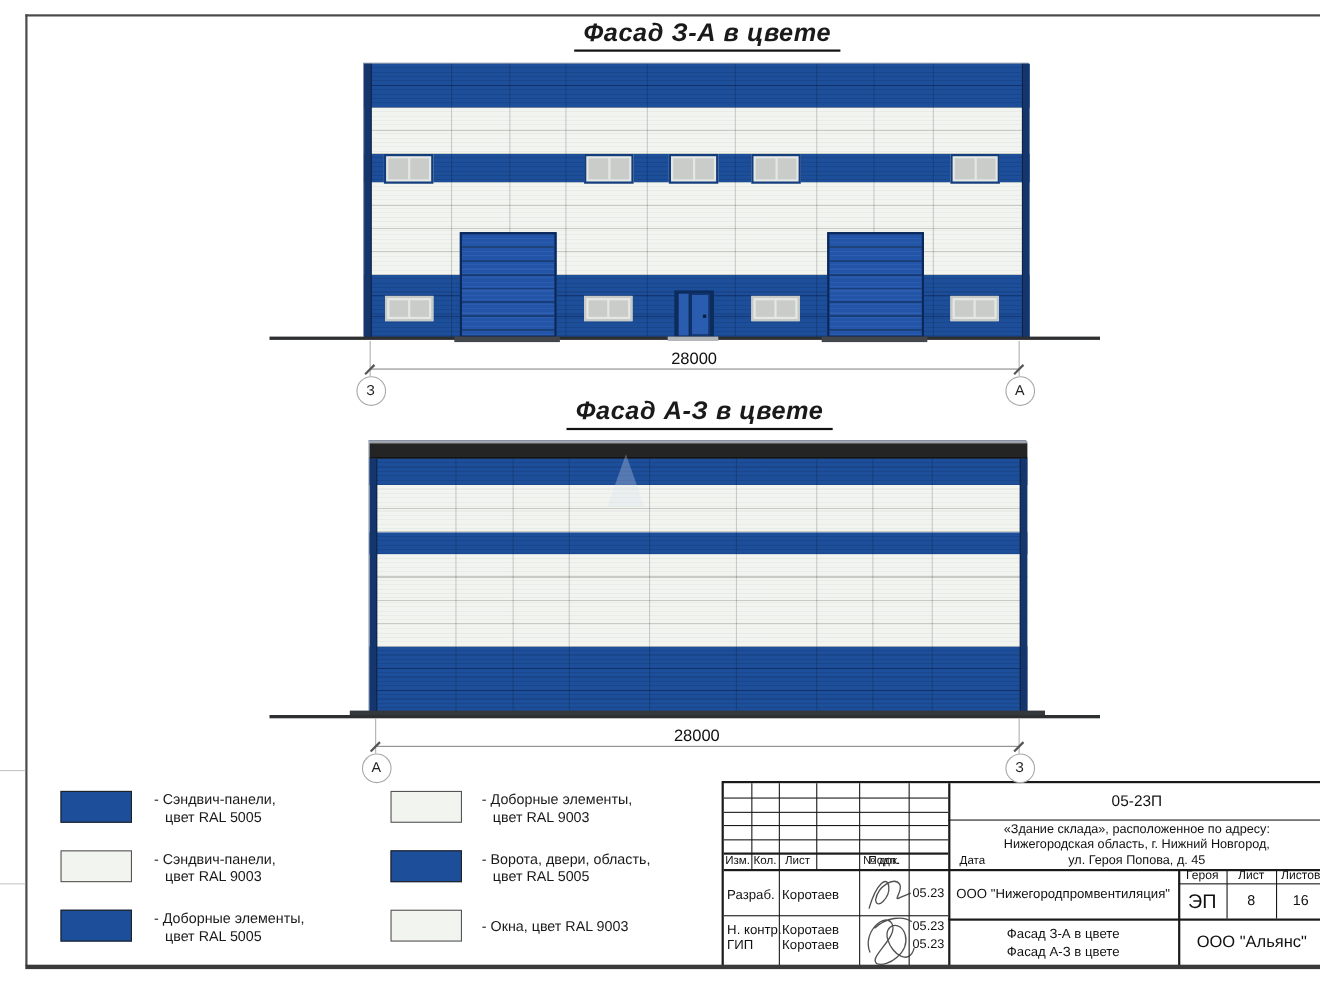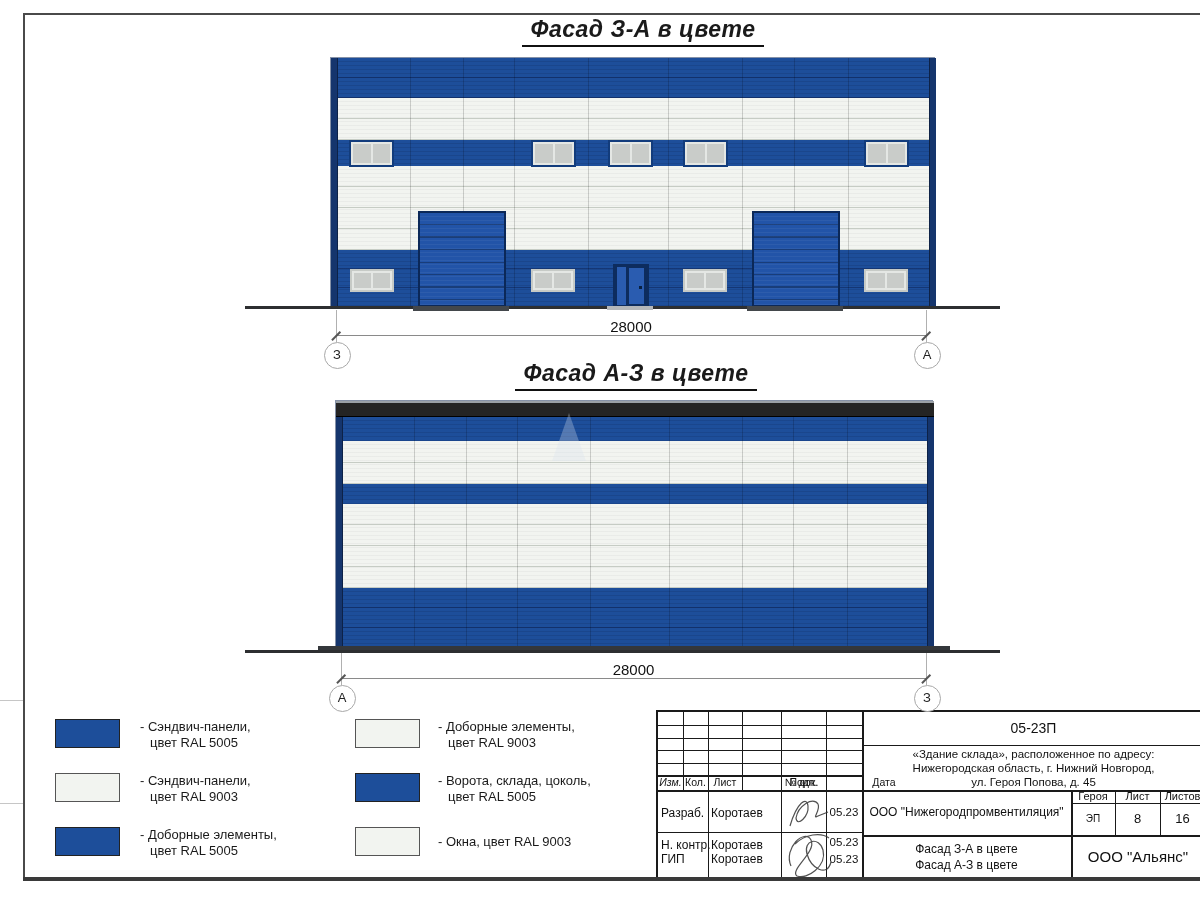--- a/index.html
+++ b/index.html
@@ -34,21 +34,21 @@
   <div id="stamp" class="abs" style="left:656px;top:710px;width:551px;height:170px;border:2px solid #1a1a1a;box-sizing:border-box;">
 
     <div class="stamp-cell" style="left:204px;top:0;width:343px;height:33px;line-height:33px;font-size:14px;">05-23П</div>
 
     <div class="stamp-cell" style="left:204px;top:33px;width:343px;height:45px;font-size:11.5px;line-height:14px;padding-top:2px;">
       <div>«Здание склада», расположенное по адресу:</div>
       <div>Нижегородская область, г. Нижний Новгород,</div>
       <div>ул. Героя Попова, д. 45</div>
     </div>
 
-    <div class="stamp-cell" style="left:0;top:63px;width:25px;height:17px;line-height:15px;font-size:10.5px;font-style:italic;">Изм.</div>
+    <div class="stamp-cell" style="left:0;top:63px;width:25px;height:17px;line-height:15px;font-size:10.5px;">Изм.</div>
     <div class="stamp-cell" style="left:25px;top:63px;width:25px;height:15px;line-height:15px;font-size:10.5px;">Кол.</div>
     <div class="stamp-cell" style="left:50px;top:63px;width:34px;height:15px;line-height:15px;font-size:10.5px;">Лист</div>
     <div class="stamp-cell" style="left:84px;top:63px;width:39px;height:15px;line-height:15px;font-size:10.5px;margin-left:40px;">№ док.</div>
     <div class="stamp-cell" style="left:123px;top:63px;width:45px;height:15px;line-height:15px;font-size:10.5px;">Подп.</div>
     <div class="stamp-cell" style="left:168px;top:63px;width:36px;height:15px;line-height:15px;font-size:10.5px;margin-left:40px;">Дата</div>
 
     <div class="stamp-cell left" style="left:3px;top:94px;width:50px;height:14px;font-size:12px;">Разраб.</div>
     <div class="stamp-cell left" style="left:53px;top:94px;width:72px;height:14px;font-size:12px;">Коротаев</div>
     <div class="stamp-cell" style="left:168px;top:94px;width:36px;height:14px;font-size:11.5px;">05.23</div>
 
@@ -59,21 +59,21 @@
     <div class="stamp-cell left" style="left:3px;top:140px;width:54px;height:14px;font-size:12px;">ГИП</div>
     <div class="stamp-cell left" style="left:53px;top:140px;width:72px;height:14px;font-size:12px;">Коротаев</div>
     <div class="stamp-cell" style="left:168px;top:141px;width:36px;height:14px;font-size:11.5px;">05.23</div>
 
     <div class="stamp-cell" style="left:204px;top:78px;width:209px;height:45px;line-height:45px;font-size:12px;">ООО "Нижегородпромвентиляция"</div>
 
     <div class="stamp-cell" style="left:413px;top:78px;width:44px;height:13px;line-height:13px;font-size:11px;">Героя</div>
     <div class="stamp-cell" style="left:457px;top:78px;width:45px;height:13px;line-height:13px;font-size:11px;">Лист</div>
     <div class="stamp-cell" style="left:502px;top:78px;width:45px;height:13px;line-height:13px;font-size:11px;">Листов</div>
 
-    <div class="stamp-cell" style="left:413px;top:91px;width:44px;height:32px;line-height:32px;font-size:10px;">ЭП</div>
+    <div class="stamp-cell" style="left:413px;top:91px;width:44px;height:32px;line-height:32px;font-size:18px;">ЭП</div>
     <div class="stamp-cell" style="left:457px;top:91px;width:45px;height:32px;line-height:32px;font-size:13px;">8</div>
     <div class="stamp-cell" style="left:502px;top:91px;width:45px;height:32px;line-height:32px;font-size:13px;">16</div>
 
     <div class="stamp-cell" style="left:204px;top:123px;width:209px;height:43px;font-size:12px;line-height:16px;padding-top:6px;">
       <div>Фасад З-А в цвете</div>
       <div>Фасад А-З в цвете</div>
     </div>
 
     <div class="stamp-cell" style="left:413px;top:123px;width:134px;height:43px;line-height:43px;font-size:15px;">ООО "Альянс"</div>
   <div class="abs" style="left: 25px; top: 0px; width: 1px; height: 78px; background: rgb(26, 26, 26);"></div>
@@ -230,20 +230,20 @@
       <div class="legend-line">- Доборные элементы,</div>
       <div class="legend-line" style="padding-left: 10px;">цвет RAL 5005</div>
     </div>
     <div class="abs" style="left: 355px; top: 719px; width: 65px; height: 29px; background: rgb(242, 244, 240); border: 1.5px solid rgb(85, 85, 85); box-sizing: border-box;"></div>
     <div class="abs" style="left: 438px; top: 719px;">
       <div class="legend-line">- Доборные элементы,</div>
       <div class="legend-line" style="padding-left: 10px;">цвет RAL 9003</div>
     </div>
     <div class="abs" style="left: 355px; top: 773px; width: 65px; height: 29px; background: rgb(29, 78, 154); border: 1.5px solid rgb(34, 34, 34); box-sizing: border-box;"></div>
     <div class="abs" style="left: 438px; top: 773px;">
-      <div class="legend-line">- Ворота, склада, цоколь,</div>
+      <div class="legend-line">- Ворота, двери, область,</div>
       <div class="legend-line" style="padding-left: 10px;">цвет RAL 5005</div>
     </div>
     <div class="abs" style="left: 355px; top: 827px; width: 65px; height: 29px; background: rgb(242, 244, 240); border: 1.5px solid rgb(85, 85, 85); box-sizing: border-box;"></div>
     <div class="abs" style="left: 438px; top: 834px;">
       <div class="legend-line">- Окна, цвет RAL 9003</div>
     </div>
   </div>
 
 </body></html>

